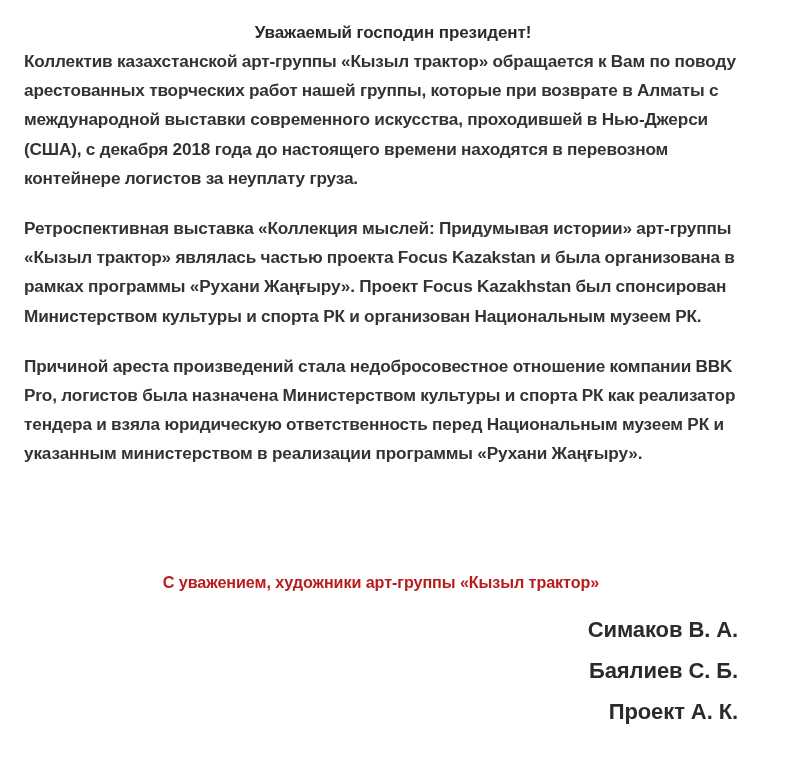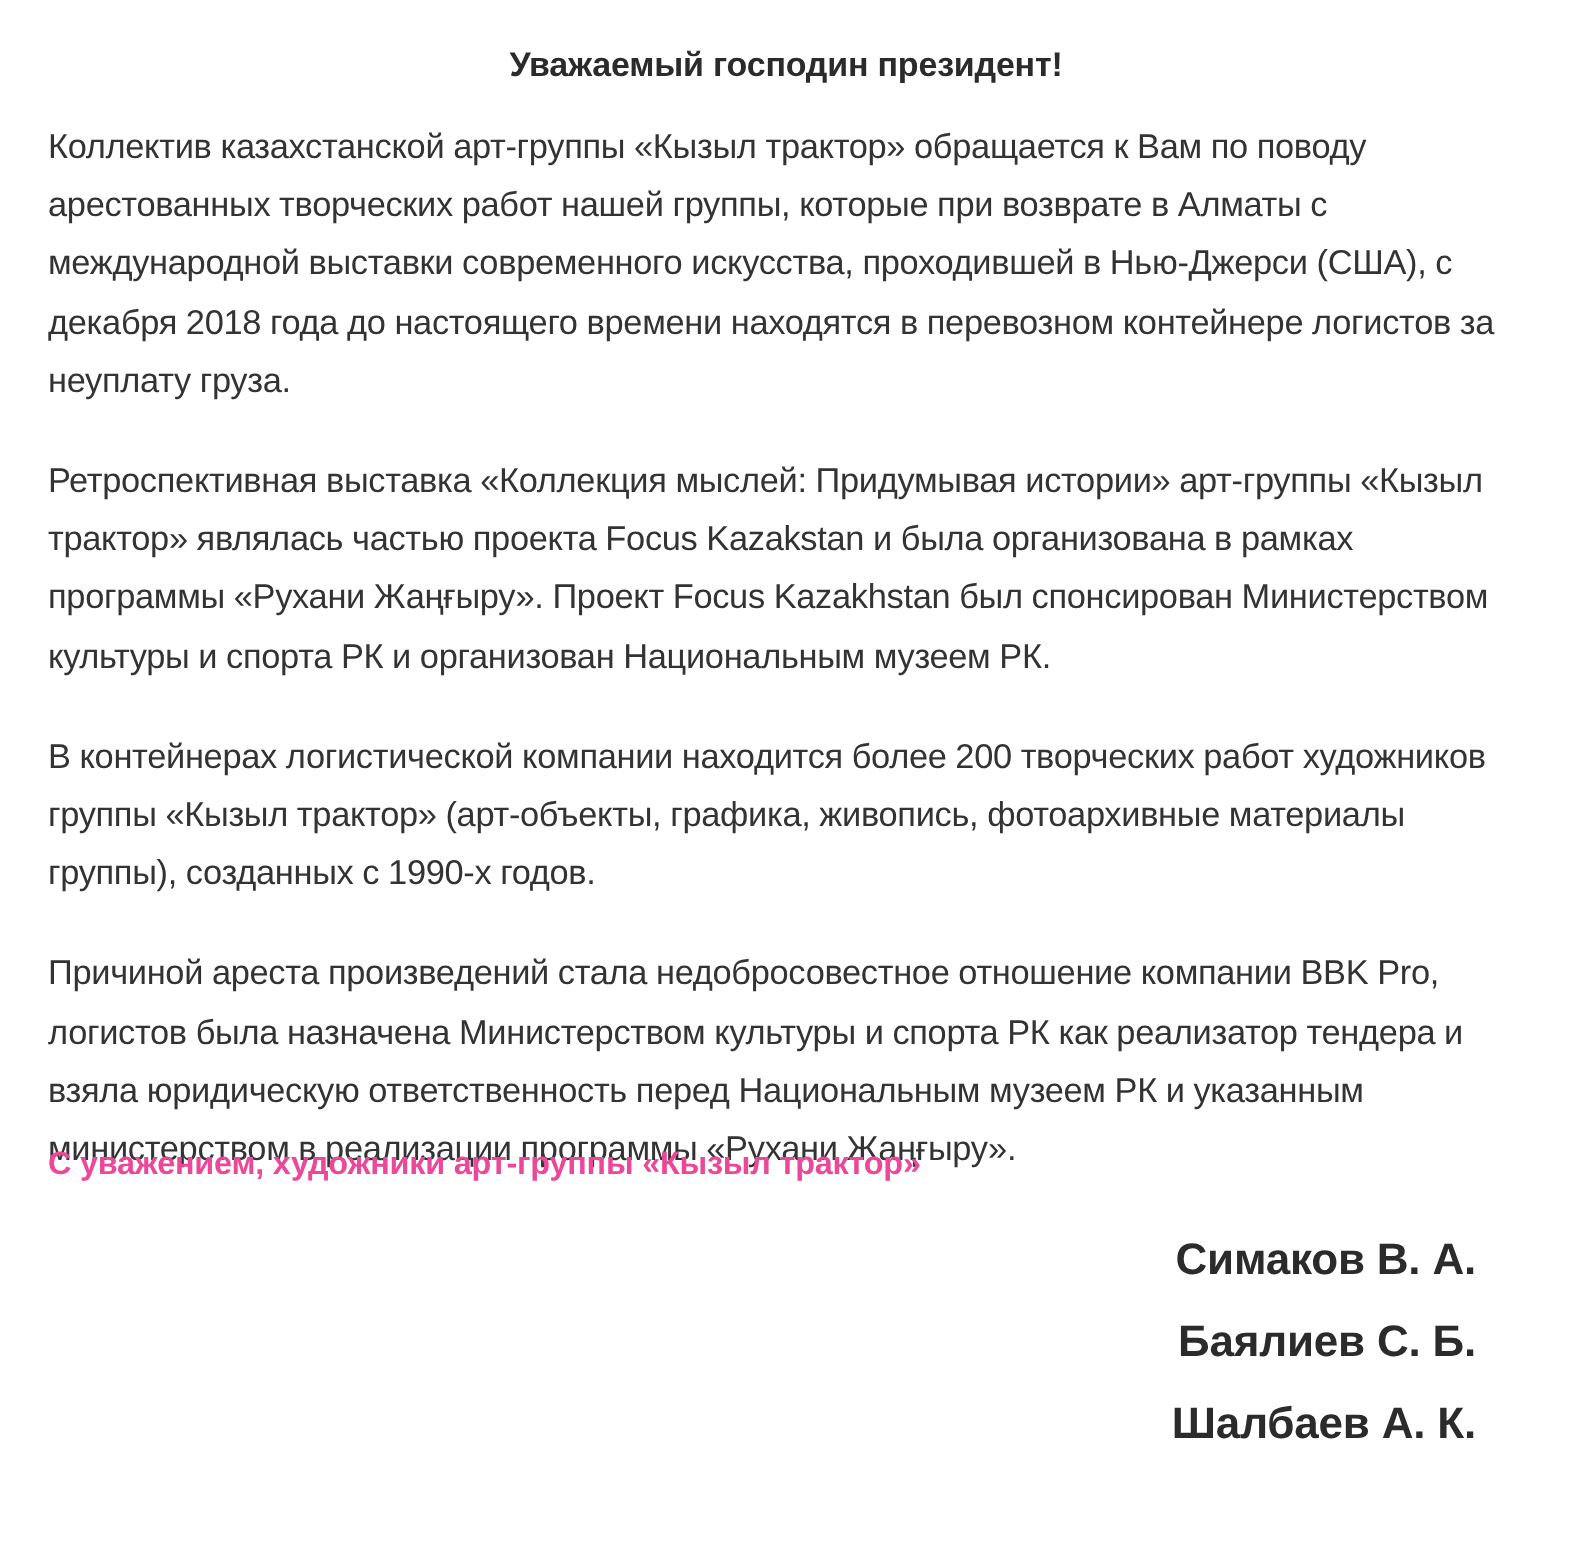--- a/index.html
+++ b/index.html
@@ -46,43 +46,44 @@
     position: absolute;
     top: 47px;
     left: 24px;
     width: 738px;
   }
 
   .letter-paragraph {
     font-size: 17.2px;
     line-height: 29.2px;
     color: #333333;
-    margin: 12px 0 21px 0;
+    margin: 0 0 21px 0;
     text-align: left;
     letter-spacing: -0.15px;
     word-spacing: -0.2px;
+    font-weight: bold;
   }
   .letter-paragraph:last-child {
     margin-bottom: 0;
   }
 
   
   .signature-block {
     position: absolute;
     top: 570px;
     left: 24px;
     width: 714px;
   }
 
   .signature-closing {
     font-size: 16.2px;
     font-weight: bold;
     line-height: 24px;
-    color: #ec4899;
-    text-align: left;
+    color: #b91c1c;
+    text-align: center;
     letter-spacing: -0.1px;
     margin: 0 0 24px 0;
   }
 
   .signature-names {
     margin: 0;
     padding: 0;
     list-style: none;
   }
 
@@ -102,26 +103,25 @@
 </head>
 <body>
 
 <div class="page">
 
   <h1 class="letter-title">Уважаемый господин президент!</h1>
 
   <div class="letter-body">
     <p class="letter-paragraph">Коллектив казахстанской арт-группы «Кызыл трактор» обращается к Вам по поводу арестованных творческих работ нашей группы, которые при возврате в Алматы с международной выставки современного искусства, проходившей в Нью-Джерси (США), с декабря 2018 года до настоящего времени находятся в перевозном контейнере логистов за неуплату груза.</p>
     <p class="letter-paragraph">Ретроспективная выставка «Коллекция мыслей: Придумывая истории» арт-группы «Кызыл трактор» являлась частью проекта Focus Kazakstan и была организована в рамках программы «Рухани Жаңғыру». Проект Focus Kazakhstan был спонсирован Министерством культуры и спорта РК и организован Национальным музеем РК.</p>
-    <p class="letter-paragraph">В контейнерах логистической компании находится более 200 творческих работ художников группы «Кызыл трактор» (арт-объекты, графика, живопись, фотоархивные материалы группы), созданных с 1990-х годов.</p>
     <p class="letter-paragraph">Причиной ареста произведений стала недобросовестное отношение компании BBK Pro, логистов была назначена Министерством культуры и спорта РК как реализатор тендера и взяла юридическую ответственность перед Национальным музеем РК и указанным министерством в реализации программы «Рухани Жаңғыру».</p>
   </div>
 
   <div class="signature-block">
     <p class="signature-closing">С уважением, художники арт-группы «Кызыл трактор»</p>
     <ul class="signature-names">
       <li class="signature-name">Симаков В. А.</li>
       <li class="signature-name">Баялиев С. Б.</li>
-      <li class="signature-name">Шалбаев А. К.</li>
+      <li class="signature-name">Проект А. К.</li>
     </ul>
   </div>
 
 </div>
 
 </body></html>

